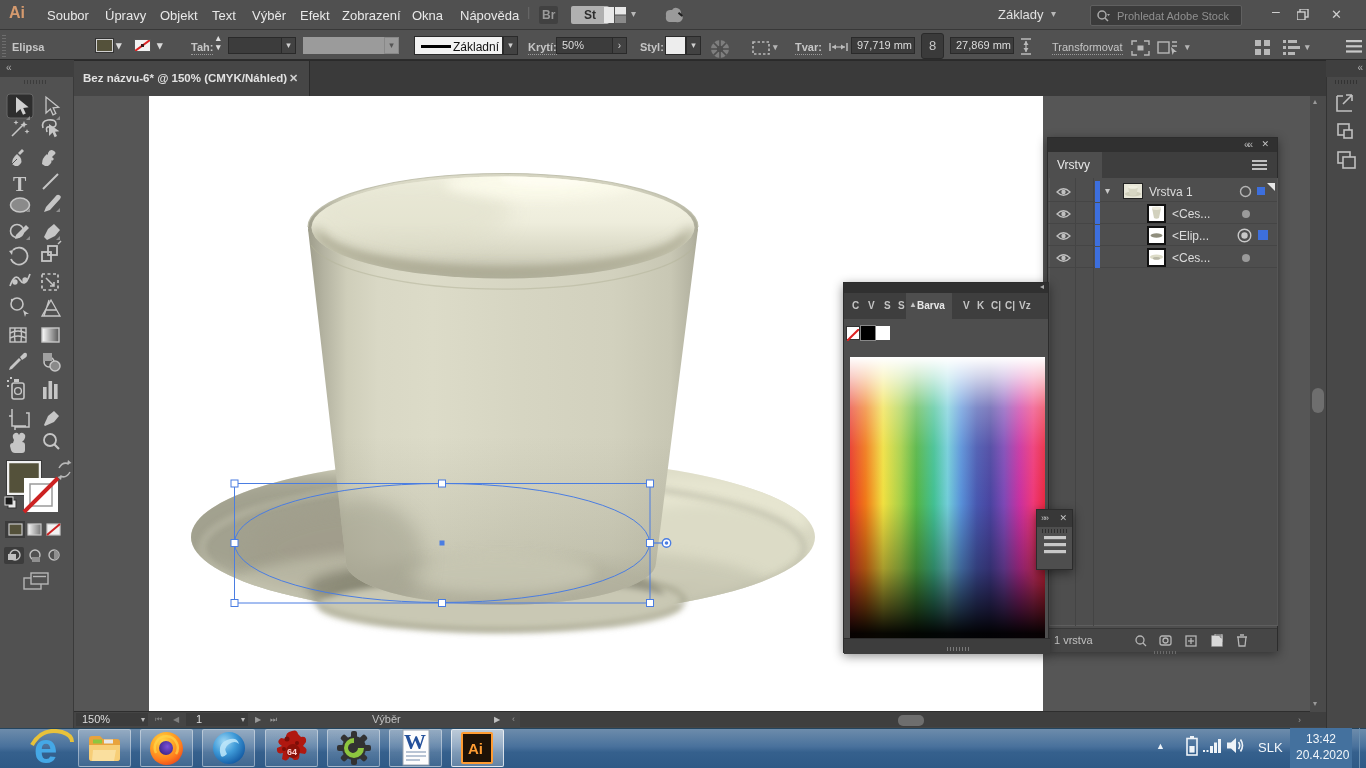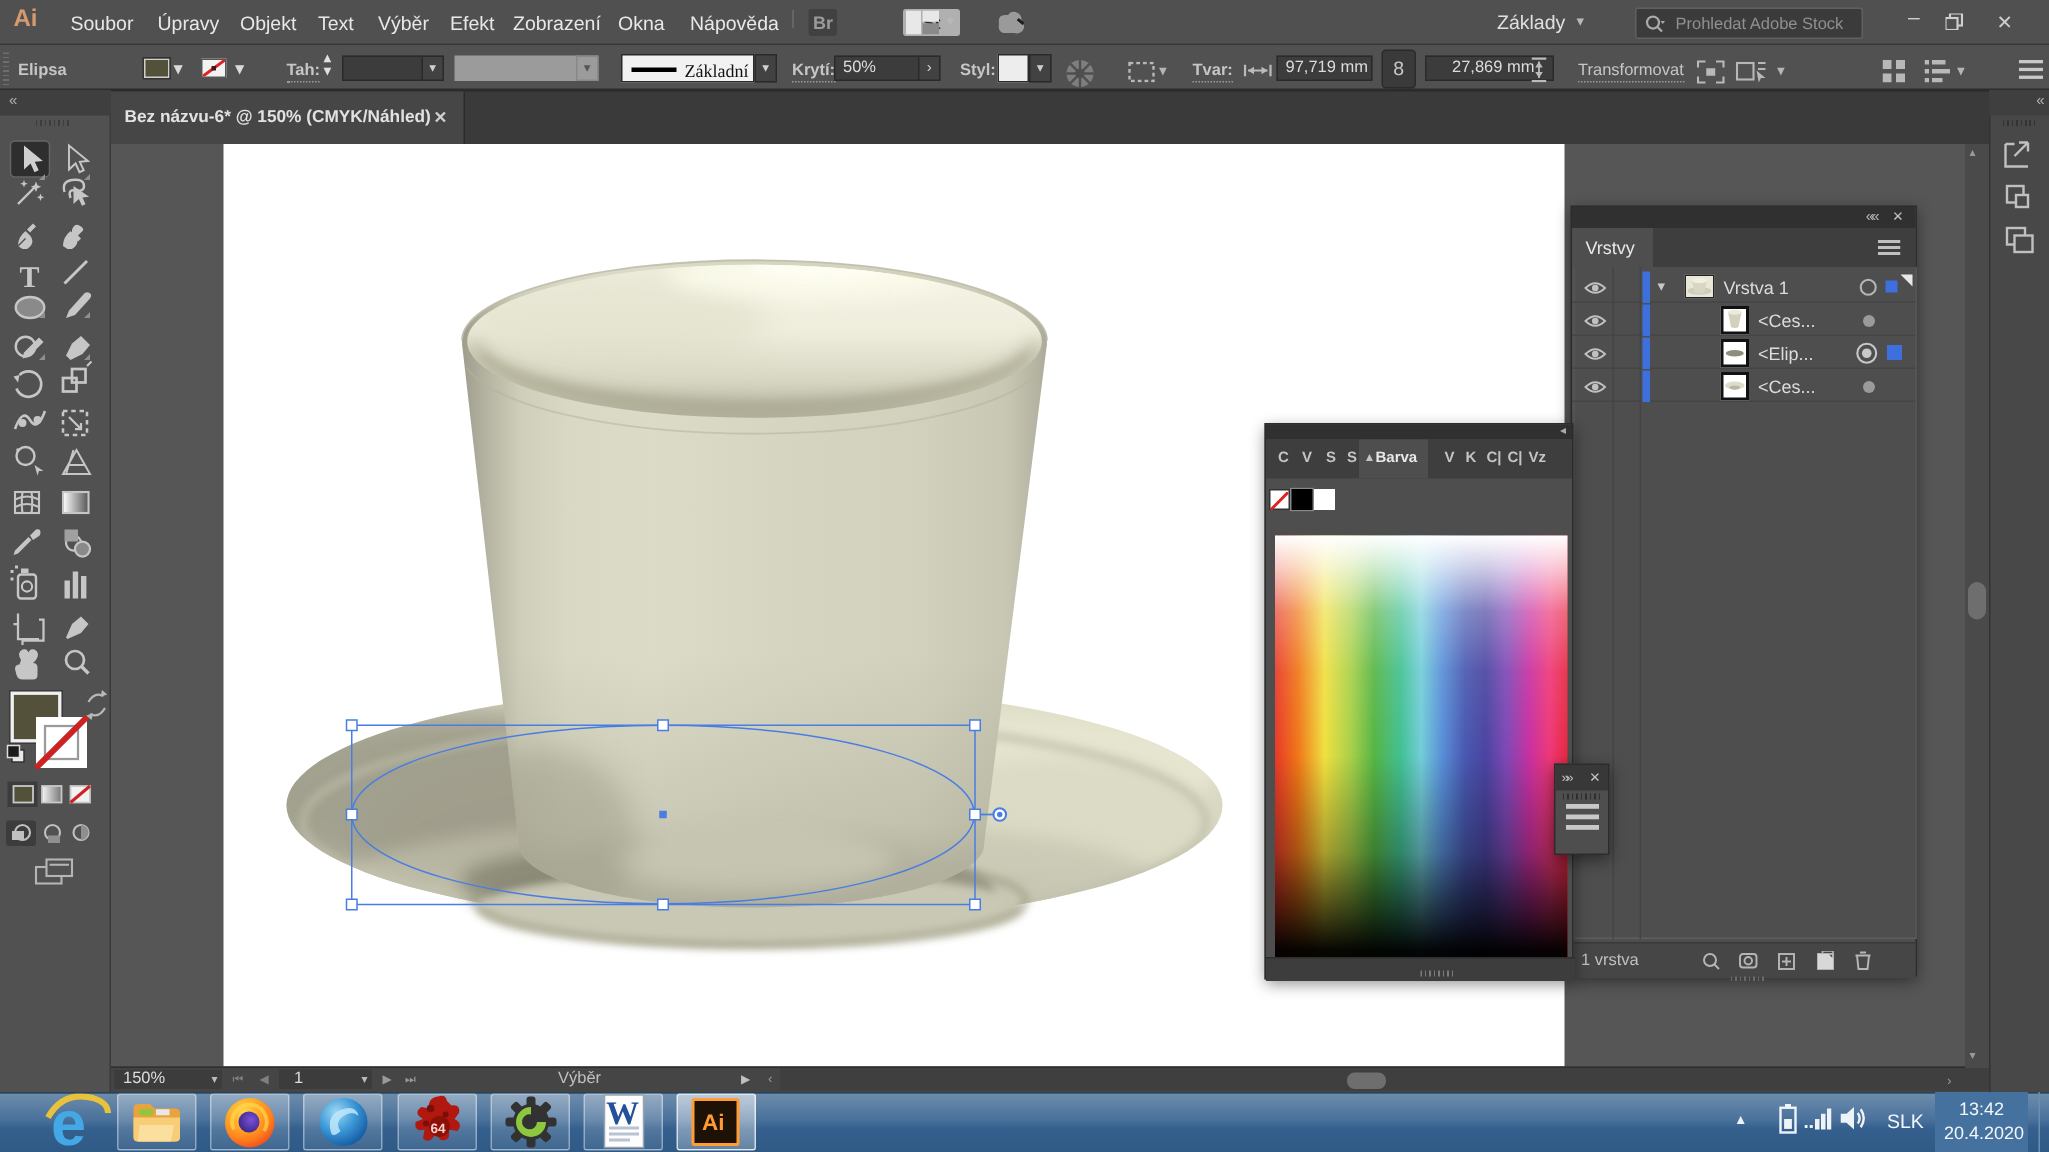--- a/index.html
+++ b/index.html
@@ -46,21 +46,21 @@
   <span class="mitem" style="left:105px;">Úpravy</span>
   <span class="mitem" style="left:160px;">Objekt</span>
   <span class="mitem" style="left:212px;">Text</span>
   <span class="mitem" style="left:252px;">Výběr</span>
   <span class="mitem" style="left:300px;">Efekt</span>
   <span class="mitem" style="left:342px;">Zobrazení</span>
   <span class="mitem" style="left:412px;">Okna</span>
   <span class="mitem" style="left:460px;">Nápověda</span>
   <span class="mitem" style="left:527px;top:4px;color:#6a6a6a;">|</span>
   <span class="mitem" style="left:539px;top:6px;color:#9a9a9a;font-weight:bold;font-size:12px;background:#414141;padding:2px 3px;border-radius:2px;">Br</span>
-  <span class="mitem" style="left:571px;top:6px;color:#2e2e2e;font-weight:bold;font-size:12px;background:#b0b0b0;padding:2px 13px;border-radius:2px;margin-left:31px;">St</span>
+  <span class="mitem" style="left:571px;top:6px;color:#2e2e2e;font-weight:bold;font-size:12px;background:#b0b0b0;padding:2px 13px;border-radius:2px;">St</span>
   <svg class="mitem" style="left:604px;top:7px;" width="22" height="16">
         <rect x="0" y="0" width="10" height="16" fill="#e8e8e8"></rect>
         <rect x="11" y="0" width="11" height="7.5" fill="#e8e8e8"></rect>
         <rect x="11" y="8.5" width="11" height="7.5" fill="#8a8a8a"></rect>
       </svg>
   <span class="mitem" style="left:631px;top:8px;color:#b8b8b8;font-size:10px;">▾</span>
   <svg class="mitem" style="left:664px;top:6px;" width="20" height="18" viewBox="0 0 20 18">
         <path d="M2 10 Q1 4 6 4 L8 4 Q10 1 13 2 Q17 3 17 7 L17 9 Q20 11 18 14 Q16 17 12 16 L5 16 Q1 15 2 10Z" fill="#9a9a9a"></path>
         <rect x="14" y="7" width="5" height="2" fill="#1d1d1d" transform="rotate(40 16 8)"></rect>
       </svg>
@@ -92,21 +92,21 @@
           <rect x="6" y="4" width="3" height="3" fill="#401818"></rect>
         </svg>
   </div>
   <span class="clabel" style="left:157px;top:9px;color:#dadada;font-size:11px;">▾</span>
   <span class="clabel dotted" style="left:191px;">Tah:</span>
   <span class="clabel" style="left:216px;top:4px;color:#e0e0e0;font-size:9px;line-height:9px;">▴<br>▾</span>
   <div class="dfield" style="left:228px;width:54px;"></div>
   <div class="dbtn" style="left:281px;width:15px;font-size:9px;line-height:15px;">▾</div>
   <div class="abs" style="left:303px;top:7px;width:82px;height:17px;background:#9b9b9b;"></div>
   <div class="dbtn" style="left:384px;width:15px;font-size:9px;line-height:15px;background:#9b9b9b;border-color:#888;color:#555;">▾</div>
-  <div class="abs" style="left:414px;top:6px;width:89px;height:19px;background:#f2f2f2;border:1px solid #2a2a2a;font-family:Liberation Serif, serif;">
+  <div class="abs" style="left:414px;top:6px;width:89px;height:19px;background:#f2f2f2;border:1px solid #2a2a2a;">
     <div style="position:absolute;left:6px;top:8px;width:30px;height:3px;background:#000;"></div>
     <span style="position:absolute;right:3px;top:3px;color:#111;font-size:12px;">Základní</span>
   </div>
   <div class="dbtn" style="left:503px;top:6px;height:19px;width:15px;font-size:9px;line-height:17px;">▾</div>
   <span class="clabel dotted" style="left:528px;">Krytí:</span>
   <div class="dfield" style="left:556px;width:57px;">50%</div>
   <div class="dbtn" style="left:612px;width:15px;font-size:10px;line-height:15px;">›</div>
   <span class="clabel" style="left:640px;text-align:center;">Styl:</span>
   <div class="abs" style="left:665px;top:6px;width:21px;height:19px;background:#ededed;border:1px solid #2a2a2a;"></div>
   <div class="dbtn" style="left:686px;top:6px;height:19px;width:15px;font-size:9px;line-height:17px;">▾</div>
@@ -127,21 +127,21 @@
   <span class="clabel dotted" style="left:795px;">Tvar:</span>
   <svg class="abs" style="left:829px;top:13px;" width="19" height="8" viewBox="0 0 19 8">
         <line x1="1" y1="0" x2="1" y2="8" stroke="#bbb" stroke-width="1.5"></line>
         <line x1="18" y1="0" x2="18" y2="8" stroke="#bbb" stroke-width="1.5"></line>
         <line x1="3" y1="4" x2="16" y2="4" stroke="#bbb" stroke-width="1.2"></line>
         <path d="M3 4 l4 -2.5 v5z" fill="#bbb"></path>
         <path d="M16 4 l-4 -2.5 v5z" fill="#bbb"></path>
       </svg>
   <div class="dfield" style="left:851px;width:64px;">97,719 mm</div>
   <div class="abs" style="left:921px;top:3px;width:23px;height:26px;background:#3a3a3a;border:1px solid #2a2a2a;border-radius:3px;color:#c8c8c8;text-align:center;font-size:13px;line-height:24px;">8</div>
-  <div class="dfield" style="left:950px;width:86px;text-align:center;">27,869 mm</div>
+  <div class="dfield" style="left:950px;width:64px;">27,869 mm</div>
   <svg class="abs" style="left:1021px;top:8px;" width="10" height="17" viewBox="0 0 10 17">
         <line x1="0" y1="1" x2="10" y2="1" stroke="#bbb" stroke-width="1.5"></line>
         <line x1="0" y1="16" x2="10" y2="16" stroke="#bbb" stroke-width="1.5"></line>
         <line x1="5" y1="3" x2="5" y2="14" stroke="#bbb" stroke-width="1.2"></line>
         <path d="M5 3 l-2.5 4 h5z" fill="#bbb"></path>
         <path d="M5 14 l-2.5 -4 h5z" fill="#bbb"></path>
       </svg>
   <span class="clabel dotted" style="left:1052px;font-weight:normal;">Transformovat</span>
   <svg class="abs" style="left:1131px;top:10px;" width="19" height="16" viewBox="0 0 19 16">
         <g stroke="#b8b8b8" stroke-width="1.4" fill="none">

